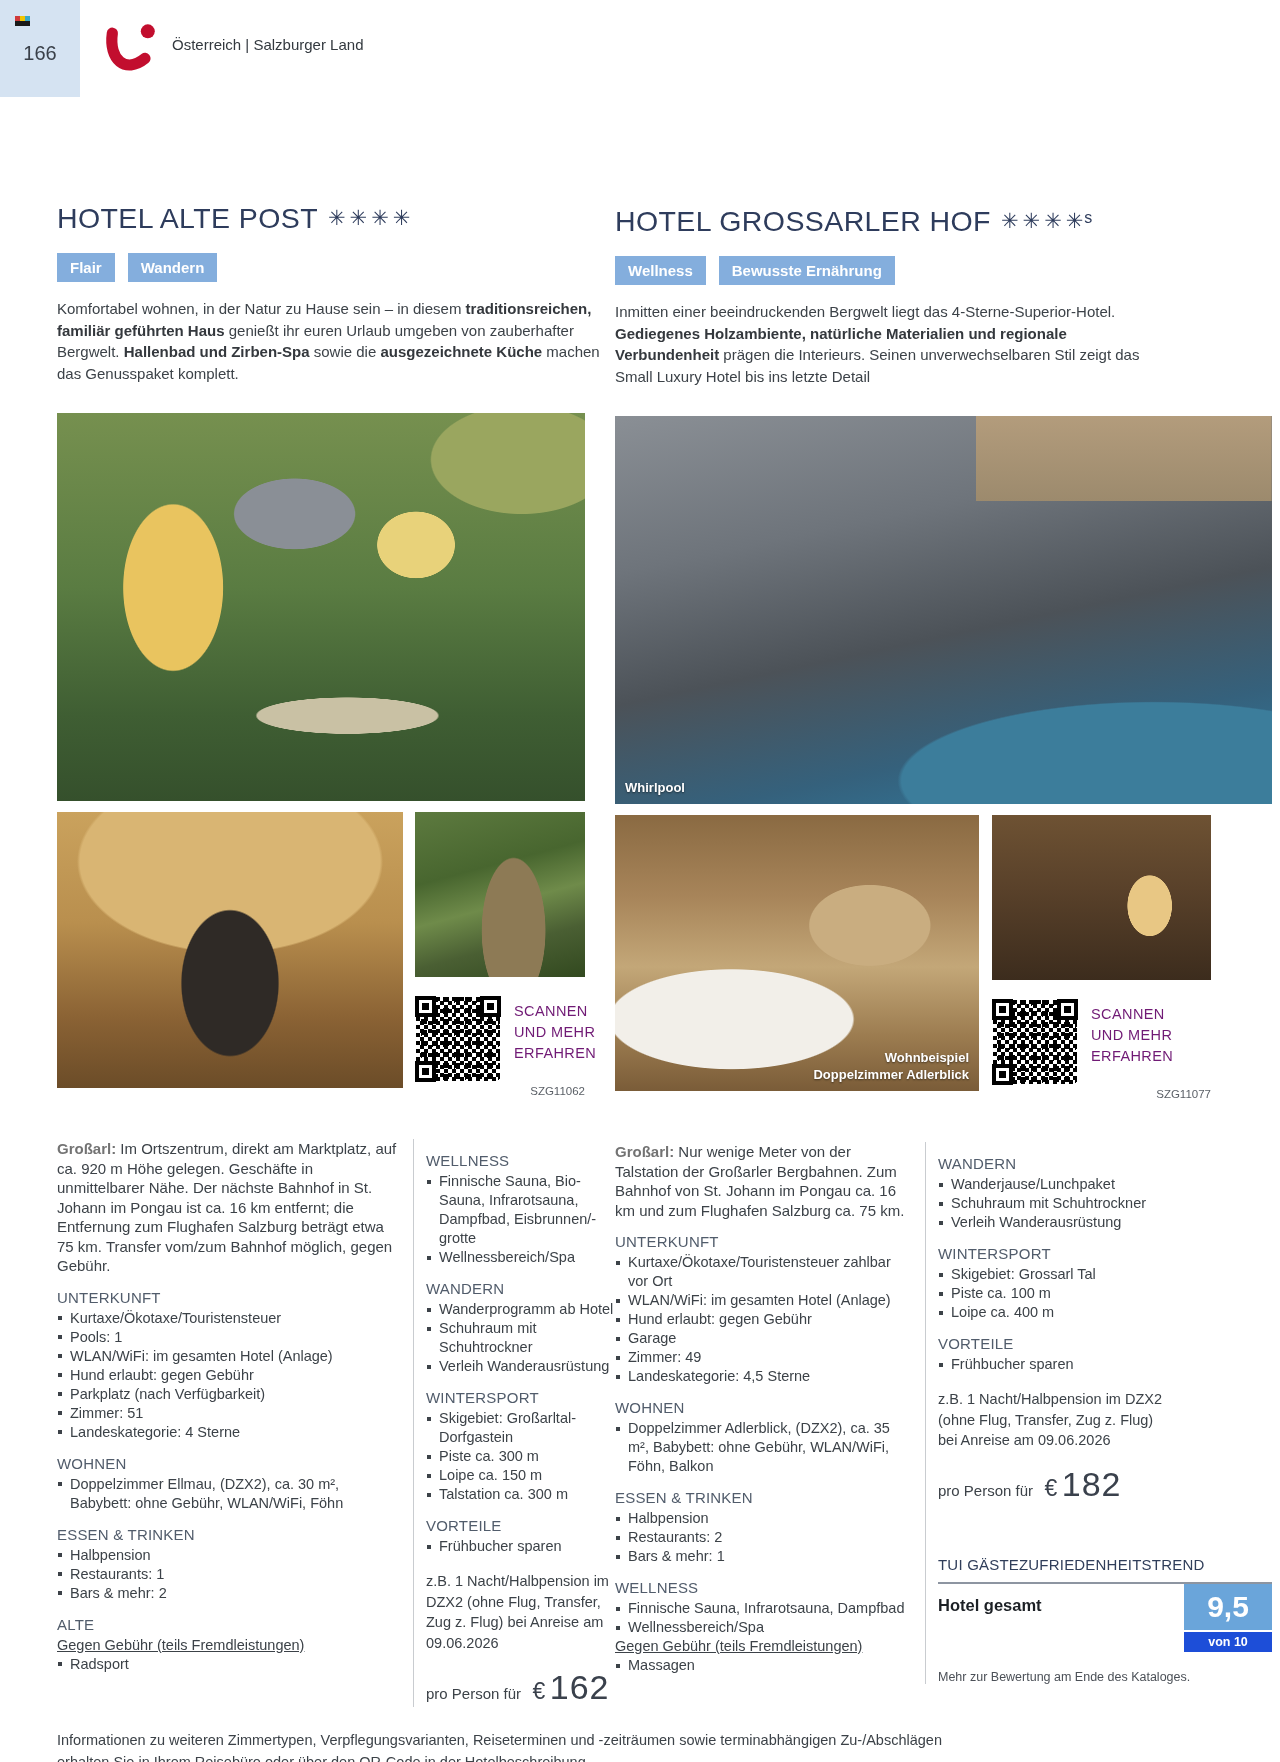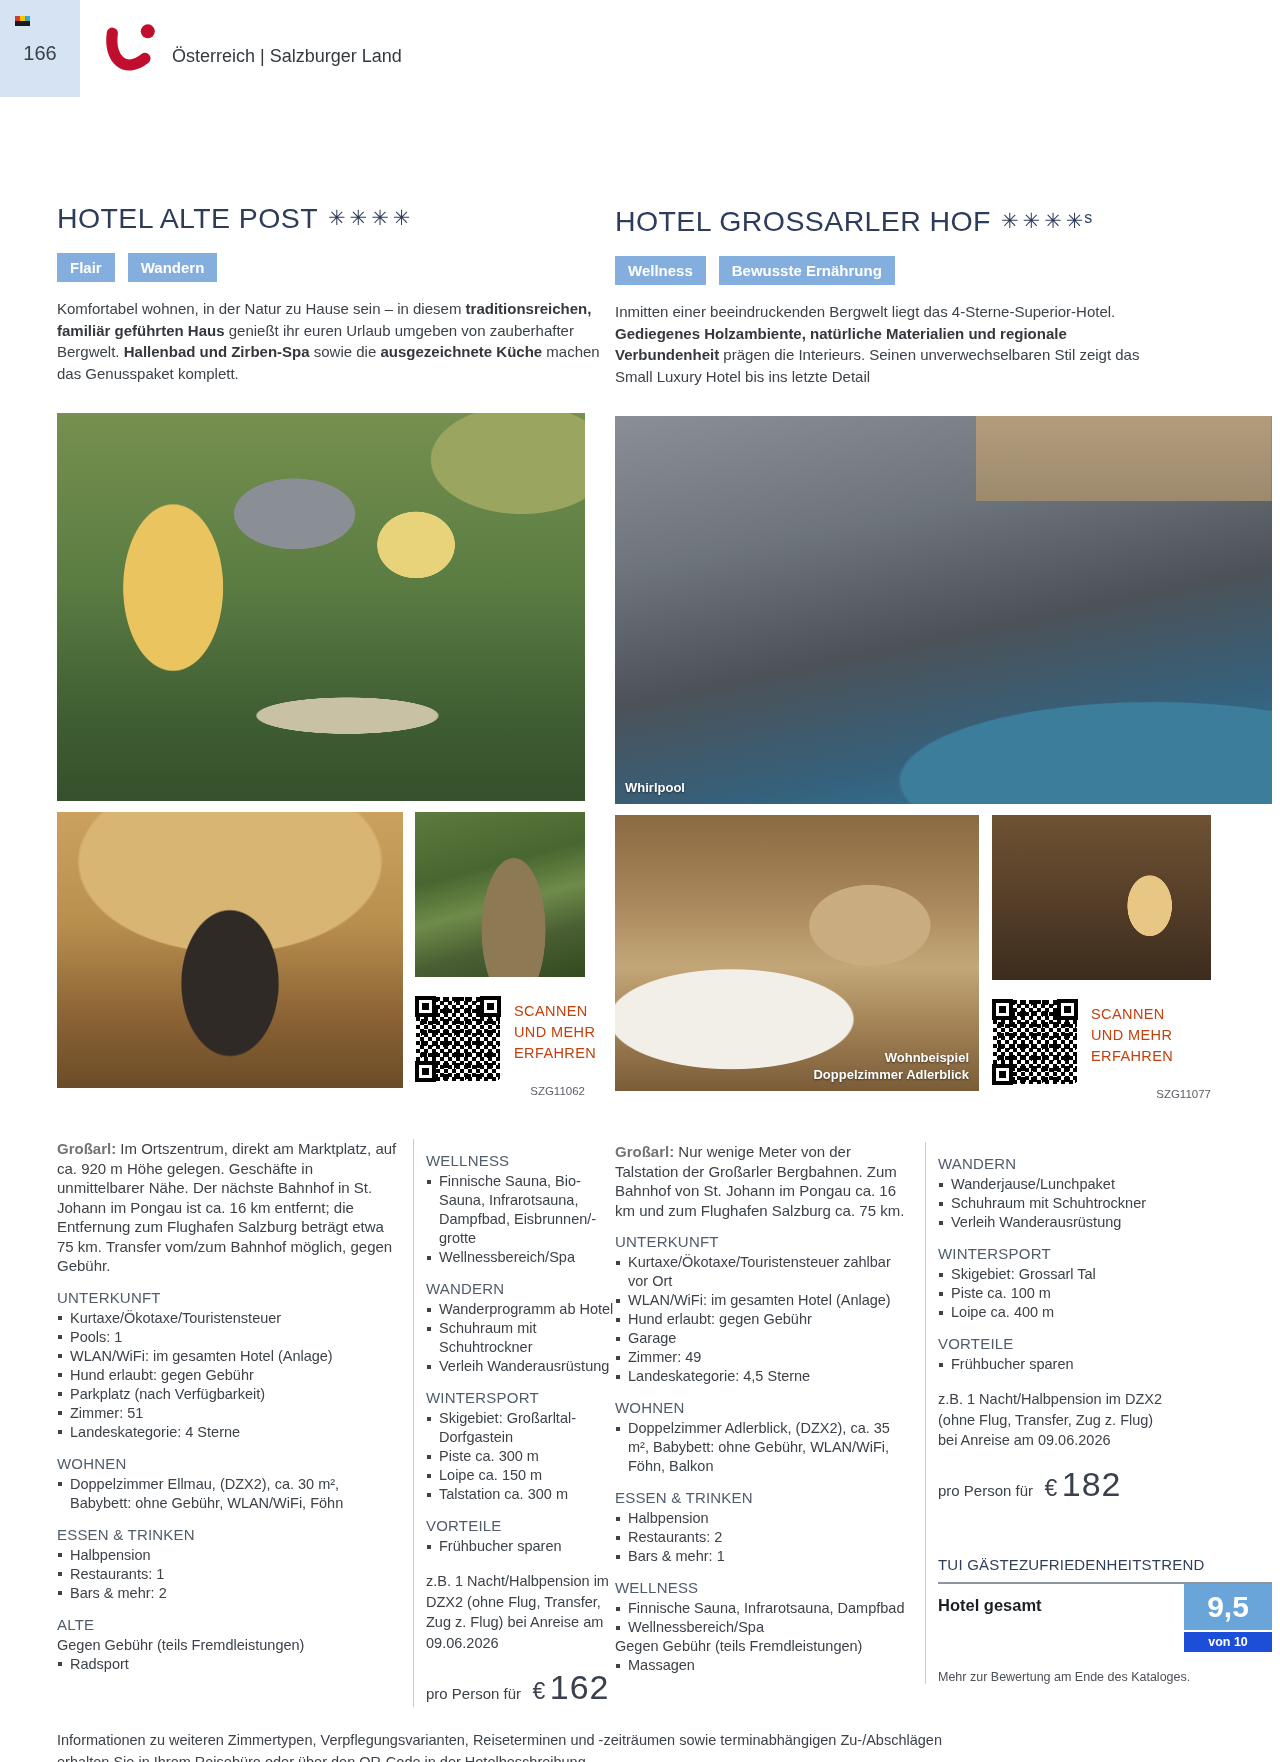--- a/index.html
+++ b/index.html
@@ -13,21 +13,21 @@
 
   
   .header { position:relative; height:97px; }
   .pagebox { position:absolute; left:0; top:0; width:80px; height:97px; background:#d5e3f2; }
   .printmark { position:absolute; left:15px; top:16px; width:15px; height:10px;
     background:linear-gradient(180deg,#0000 0 50%,#1a1a1a 50% 100%),
                linear-gradient(90deg,#d03a3a 0 34%,#f2c500 34% 67%,#3aa9c9 67% 100%); }
   .pagenum { position:absolute; left:0; top:42px; width:80px; text-align:center;
     font-size:20px; color:#3a4049; }
   .logo { position:absolute; left:103px; top:19px; }
-  .crumb { position:absolute; left:172px; top:46px; font-size:18px; color:#33393f; }
+  .crumb { position:absolute; left:172px; top:36px; font-size:15px; color:#33393f; }
 
   
   .hotels { display:flex; padding-left:57px; }
   .hotel-l { width:558px; }
   .hotel-r { width:657px; }
 
   h2.title { margin:103px 0 0; font-size:28.5px; line-height:36px; font-weight:500;
     color:#2e3c5c; letter-spacing:.4px; white-space:nowrap; }
   .stars { font-size:21px; letter-spacing:4px; margin-left:10px; vertical-align:3px; }
   .sup-s { font-size:16px; vertical-align:8px; margin-left:-3px; }
@@ -85,38 +85,38 @@
 
   
   .qr-row { display:flex; margin-top:19px; }
   .qr { width:86px; height:86px; position:relative; background:#fff; flex:none; }
   .qr .nz { position:absolute; inset:1px; background:
       conic-gradient(#000 25%, #0000 0 50%, #000 0 75%, #0000 0) 0 0/8px 8px,
       conic-gradient(#000 25%, #0000 0) 0 0/11px 11px; }
   .qr .f { position:absolute; width:21px; height:21px; border:4px solid #000; background:#fff; }
   .qr .f::after { content:""; position:absolute; inset:3px; background:#000; }
   .f1 { left:0; top:0; } .f2 { right:0; top:0; } .f3 { left:0; bottom:0; }
-  .scan { margin-left:13px; font-size:14.5px; line-height:21px; color:#c2410c;
+  .scan { margin-left:13px; font-size:14.5px; line-height:21px; color:#701a75;
     letter-spacing:.4px; padding-top:5px; white-space:nowrap; }
   .code { font-size:11.5px; color:#5a5f66; text-align:right; margin-top:3px; white-space:nowrap; }
 
   
   .details { display:flex; margin-top:40px; }
   .hotel-l .col1 { width:356px; padding-right:16px; }
   .hotel-l .col2 { border-left:1px solid #c9ccd0; padding-left:12px; width:202px; }
   .hotel-r .col1 { width:310px; padding-right:14px; }
   .hotel-r .col2 { border-left:1px solid #c9ccd0; padding-left:12px; flex:1; }
   .loc { font-size:15px; line-height:19.5px; margin:0; }
   .loc b { color:#737373; }
   h4.sec { margin:13px 0 3px; font-size:15px; font-weight:400; color:#515c6b; letter-spacing:.2px; }
   ul.sec-list { margin:0; padding:0; list-style:none; font-size:14.5px; line-height:19px; }
   ul.sec-list li { position:relative; padding-left:13px; }
   ul.sec-list li::before { content:""; position:absolute; left:1px; top:7.5px;
     width:4px; height:4px; background:#3c4248; }
-  ul.sec-list li.nb { padding-left:0; }
+  ul.sec-list li.nb { padding-left:0;text-decoration:underline; }
   ul.sec-list li.nb::before { display:none; }
 
   .offer-note { margin-top:15px; font-size:14.5px; line-height:20.5px; max-width:234px; }
   .price { margin-top:6px; white-space:nowrap; }
   .price .pfx { font-size:15px; }
   .price .cur { font-size:23px; color:#3a414c; margin-left:7px; }
   .price .val { font-size:34px; color:#3a414c; letter-spacing:1px; }
 
   
   .tuibox { margin-top:52px; }

